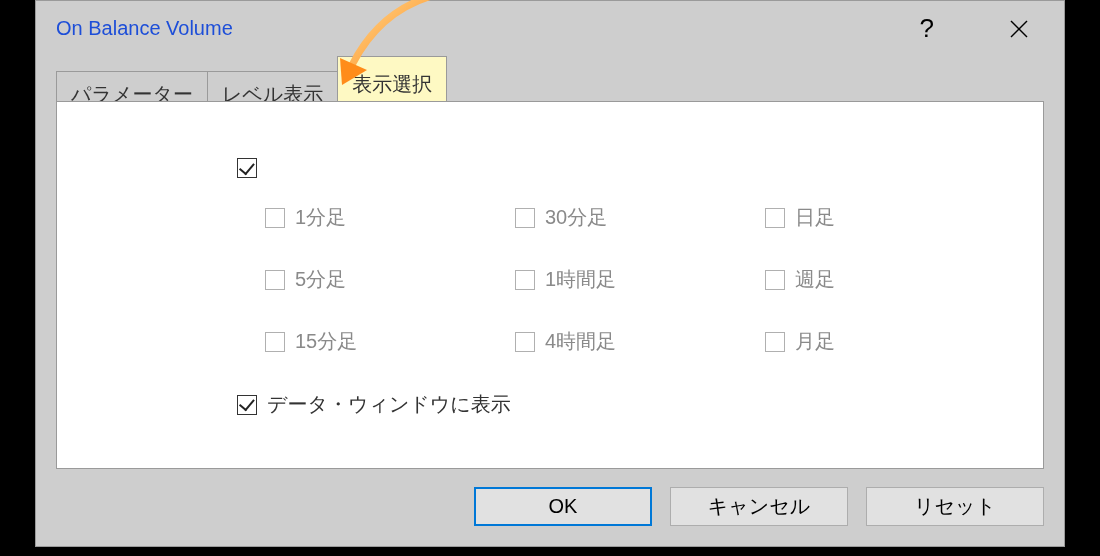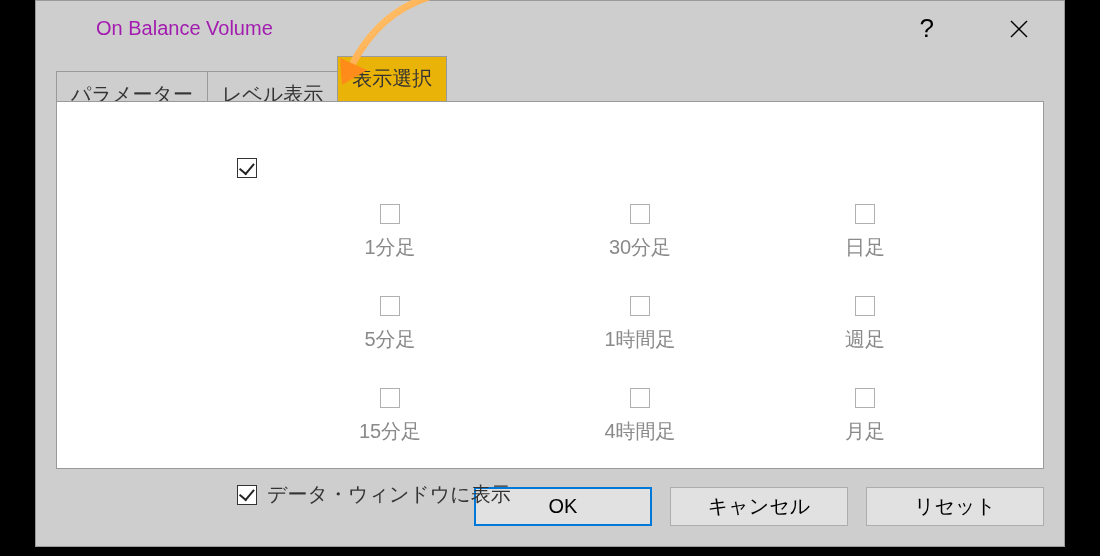--- a/index.html
+++ b/index.html
@@ -26,23 +26,22 @@
     }
     .titlebar {
       height: 55px;
       display: flex;
       align-items: center;
       padding: 0 20px;
       background: #cecece;
     }
     .titlebar-title {
       font-size: 20px;
-      color: #a21caf;
+      color: #1d4ed8;
       flex: 1;
-      margin-left: 40px;
     }
     .titlebar-controls {
       display: flex;
       align-items: center;
       gap: 50px;
     }
     .help-icon {
       font-size: 26px;
       color: #000;
       cursor: pointer;
@@ -68,24 +67,24 @@
       color: #333;
       background: #cecece;
       border: 1px solid #9a9a9a;
       border-bottom: none;
       margin-right: -1px;
       cursor: pointer;
       position: relative;
       top: 15px;
     }
     .tab.active {
-      background: #eab308;
+      background: #fef9c3;
       border-color: #9a9a9a;
       z-index: 2;
-      padding-top: 8px;
+      padding-top: 14px;
       top: 0;
     }
 
     .tab-content {
       background: #fff;
       border: 1px solid #9a9a9a;
       margin: 0 20px;
       height: 368px;
       position: relative;
       padding: 56px 20px 20px 180px;
@@ -111,21 +110,20 @@
       grid-template-columns: 250px 250px 200px;
       row-gap: 35px;
       margin-bottom: 36px;
       margin-left: 28px;
     }
     .checkbox-item {
       display: flex;
       align-items: center;
       gap: 10px;
       font-size: 20px;
-      flex-direction: column;
     }
     .checkbox-item.disabled {
       color: #8a8a8a;
     }
     .cb {
       width: 20px;
       height: 20px;
       border: 1px solid #333;
       background: #fff;
       display: inline-flex;

